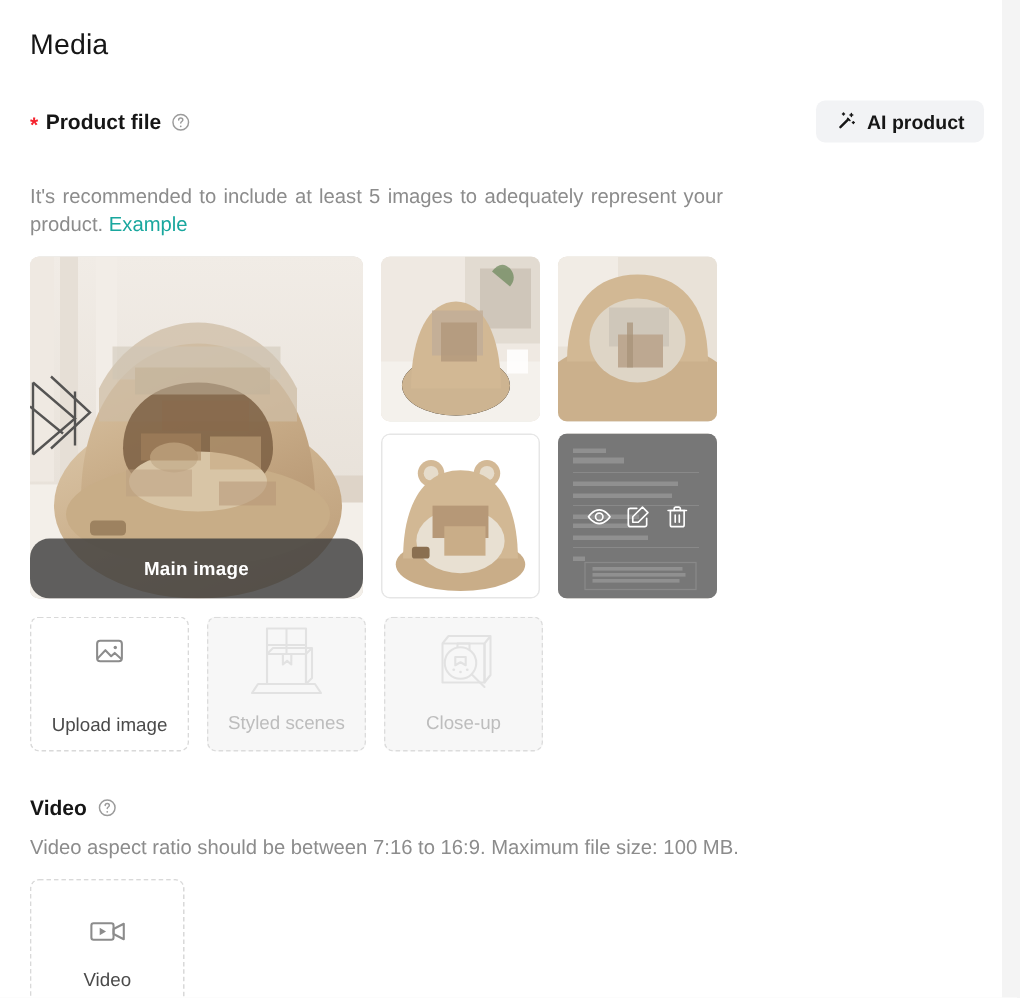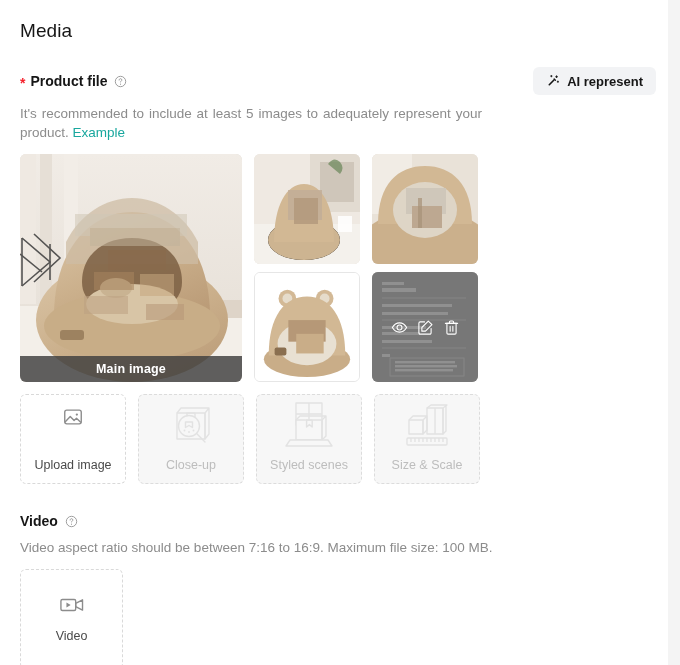--- a/index.html
+++ b/index.html
@@ -100,21 +100,21 @@
     font-size: 13px;
     font-weight: 700;
     color: #161616;
     cursor: pointer;
     line-height: 1;
   }
   .ai-btn .wand { width: 14px; height: 14px; display: block; }
 
   
   .helper-text {
-    margin-top: 9px;
+    margin-top: 26px;
     font-size: 13.5px;
     line-height: 19px;
     color: #8c8c8c;
     max-width: 462px;
     text-align: justify;
   }
   .helper-text .example-link {
     color: #19a79e;
     text-decoration: none;
     cursor: pointer;
@@ -150,29 +150,30 @@
   .thumb-tile.framed {
     border: 1px solid #e6e6e6;
     background: #ffffff;
   }
 
   .tile-photo { position: absolute; inset: 0; }
 
   .main-caption {
     position: absolute;
     left: 0; right: 0; bottom: 0;
-    height: 26px;
+    height: 40px;
     background: rgba(62,62,62,.82);
     color: #ffffff;
     font-size: 12.5px;
     font-weight: 700;
     display: flex;
     align-items: center;
     justify-content: center;
     letter-spacing: .2px;
+    border-radius: 13px;
   }
 
   .hover-overlay {
     position: absolute;
     inset: 0;
     background: rgba(105,105,105,.62);
     display: flex;
     align-items: center;
     justify-content: center;
     gap: 9px;
@@ -282,21 +283,21 @@
       <button class="ai-btn">
         <span class="wand">
           <svg viewBox="0 0 16 16" fill="none" stroke="currentColor" stroke-width="1.15" stroke-linecap="round">
             <path d="M9.6 5.1 3.1 11.6a.9.9 0 0 0 0 1.3.9.9 0 0 0 1.3 0l6.5-6.5z" fill="currentColor" stroke="none"></path>
             <path d="M9.2 5.5 11 7.3"></path>
             <path d="M12.1 2v2.1M11.05 3.05h2.1"></path>
             <path d="M6.1 1.6v1.5M5.35 2.35h1.5"></path>
             <path d="M13.6 8.1v1.4M12.9 8.8h1.4"></path>
           </svg>
         </span>
-        <span>AI represent</span>
+        <span>AI product</span>
       </button>
     </div>
 
     <div class="helper-text">
       <span>It's recommended to include at least 5 images to adequately represent your product. </span><a class="example-link">Example</a>
     </div>
 
     <div class="img-grid">
 
       <div class="main-tile">
@@ -446,63 +447,49 @@
             <rect x="3" y="4.5" width="18" height="15" rx="2.2"></rect>
             <circle cx="16.2" cy="9.4" r="1.25" fill="#8c8c8c" stroke="none"></circle>
             <path d="M3.6 17.2 9 11.4l4.2 4.4 2.6-2.4 4.6 4.2"></path>
           </svg>
         </span>
         <span class="ph-label">Upload image</span>
       </div>
 
       <div class="ph-card muted big-icon">
         <span class="ph-icon">
+          <svg width="56" height="46" viewBox="0 0 56 46" fill="none" stroke="#d2d2d2" stroke-width="1.4" stroke-linejoin="round">
+            <rect x="15" y="1" width="26" height="22"></rect>
+            <path d="M28 1v22M15 12h26"></path>
+            <path d="M15 18h26v20H15Z" fill="#f7f7f7"></path>
+            <path d="M15 18 19 14h26l-4 4M41 18v20l4-4V14"></path>
+            <path d="M25.6 18h5.6v7l-2.8-2.4L25.6 25Z"></path>
+            <path d="M9 38h38l4 6H5Z" fill="#f7f7f7"></path>
+          </svg>
+        </span>
+        <span class="ph-label">Styled scenes</span>
+      </div>
+
+      <div class="ph-card muted big-icon">
+        <span class="ph-icon">
           <svg width="52" height="46" viewBox="0 0 52 46" fill="none" stroke="#d2d2d2" stroke-width="1.4" stroke-linejoin="round">
             <path d="M12 11h28v26H12Z"></path>
             <path d="M12 11 16 6h28l-4 5M40 11v26l4-5V6"></path>
             <path d="M22 11h8v5l-4-2-4 2Z"></path>
             <circle cx="24" cy="24" r="10.5" fill="#f7f7f7"></circle>
             <path d="M31.6 31.6 40 40" stroke-linecap="round"></path>
             <path d="M20.5 20h7v5.5l-3.5-2-3.5 2Z"></path>
             <circle cx="19.5" cy="28.5" r=".9" fill="#d2d2d2" stroke="none"></circle>
             <circle cx="24" cy="30" r=".9" fill="#d2d2d2" stroke="none"></circle>
             <circle cx="28.5" cy="28.5" r=".9" fill="#d2d2d2" stroke="none"></circle>
           </svg>
         </span>
         <span class="ph-label">Close-up</span>
       </div>
 
-      <div class="ph-card muted big-icon">
-        <span class="ph-icon">
-          <svg width="56" height="46" viewBox="0 0 56 46" fill="none" stroke="#d2d2d2" stroke-width="1.4" stroke-linejoin="round">
-            <rect x="15" y="1" width="26" height="22"></rect>
-            <path d="M28 1v22M15 12h26"></path>
-            <path d="M15 18h26v20H15Z" fill="#f7f7f7"></path>
-            <path d="M15 18 19 14h26l-4 4M41 18v20l4-4V14"></path>
-            <path d="M25.6 18h5.6v7l-2.8-2.4L25.6 25Z"></path>
-            <path d="M9 38h38l4 6H5Z" fill="#f7f7f7"></path>
-          </svg>
-        </span>
-        <span class="ph-label">Styled scenes</span>
-      </div>
-
-      <div class="ph-card muted big-icon">
-        <span class="ph-icon">
-          <svg width="56" height="44" viewBox="0 0 56 44" fill="none" stroke="#d2d2d2" stroke-width="1.4" stroke-linejoin="round">
-            <path d="M10 16h14v14H10Z"></path>
-            <path d="M10 16 14 12h14l-4 4M24 16v14l4-4V12"></path>
-            <path d="M28 4h16v26H28Z"></path>
-            <path d="M28 4 32 1h16l-4 3M44 4v26l3-3V1"></path>
-            <path d="M36 4v26"></path>
-            <rect x="8" y="34" width="40" height="7" rx="1"></rect>
-            <path d="M12 34v4M16 34v4M20 34v4M24 34v4M28 34v4M32 34v4M36 34v4M40 34v4M44 34v4"></path>
-          </svg>
-        </span>
-        <span class="ph-label">Size &amp; Scale</span>
-      </div>
     </div>
 
     <div class="video-head">
       <span>Video</span>
       <span class="help-icon">
         <svg viewBox="0 0 16 16" fill="none" stroke="currentColor" stroke-width="1.2">
           <circle cx="8" cy="8" r="6.4"></circle>
           <path d="M6.3 6.2c0-1 .8-1.7 1.7-1.7s1.7.7 1.7 1.6c0 1.2-1.7 1.3-1.7 2.5" stroke-linecap="round"></path>
           <circle cx="8" cy="11.3" r=".72" fill="currentColor" stroke="none"></circle>
         </svg>

